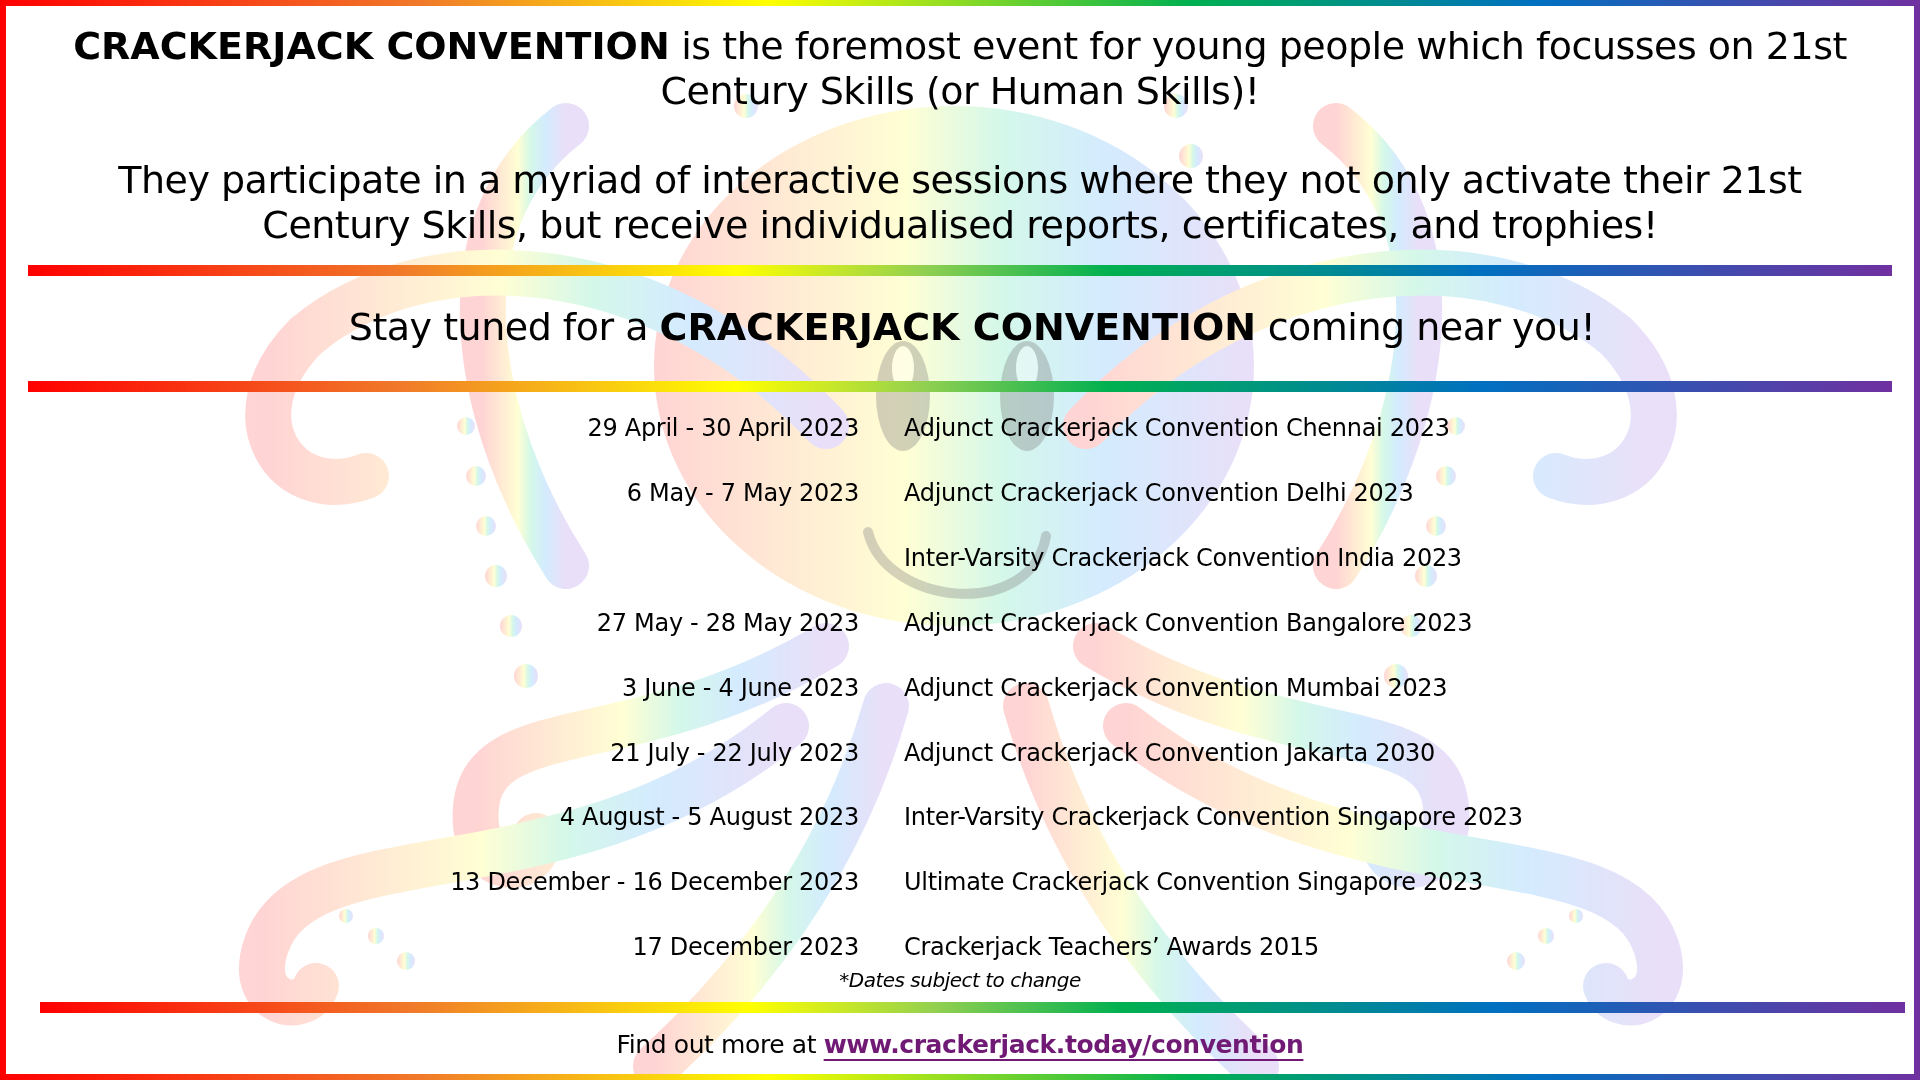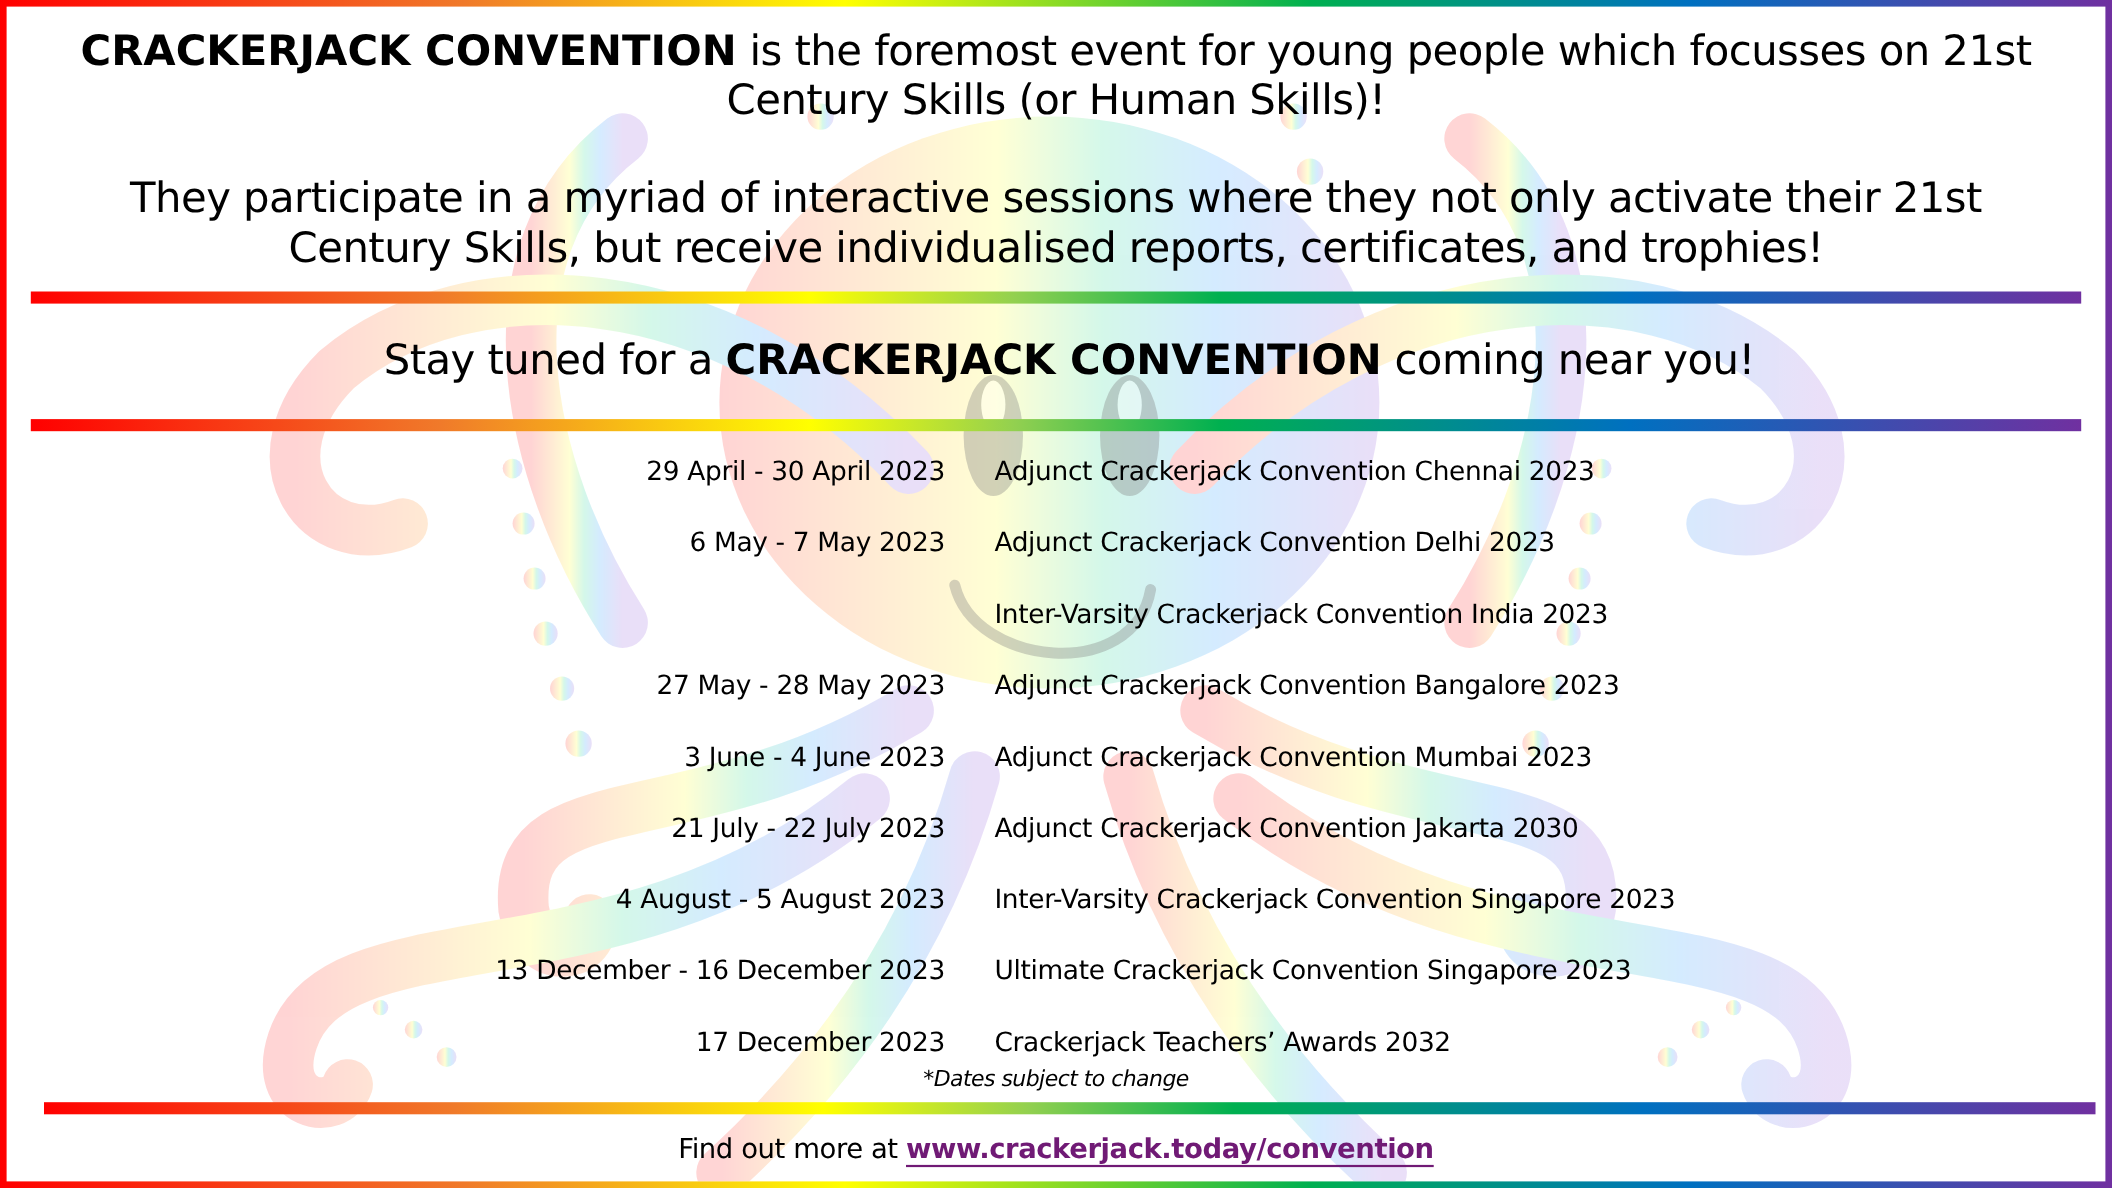--- a/index.html
+++ b/index.html
@@ -178,21 +178,21 @@
         <div class="row" style="top:399px">
           <span class="date">4 August - 5 August 2023</span>
           <span class="event">Inter-Varsity Crackerjack Convention Singapore 2023</span>
         </div>
         <div class="row" style="top:464px">
           <span class="date">13 December - 16 December 2023</span>
           <span class="event">Ultimate Crackerjack Convention Singapore 2023</span>
         </div>
         <div class="row" style="top:529px">
           <span class="date">17 December 2023</span>
-          <span class="event">Crackerjack Teachers’ Awards 2032</span>
+          <span class="event">Crackerjack Teachers’ Awards 2015</span>
         </div>
       </div>
 
       <div class="note">*Dates subject to change</div>
 
       <div class="divider d3"></div>
 
       <div class="footer">
         <span>Find out more at </span><a>www.crackerjack.today/convention</a>
       </div>

